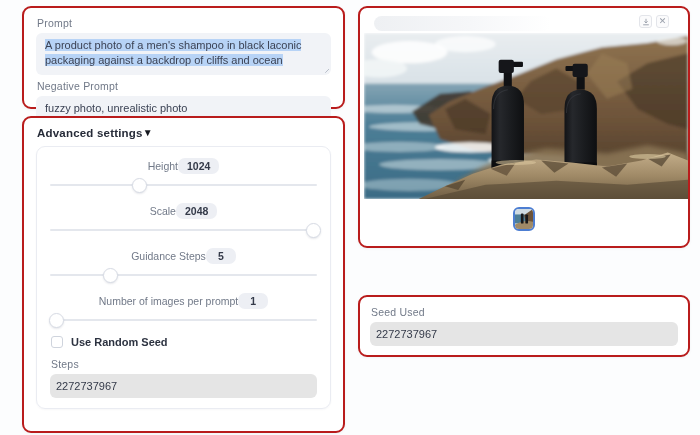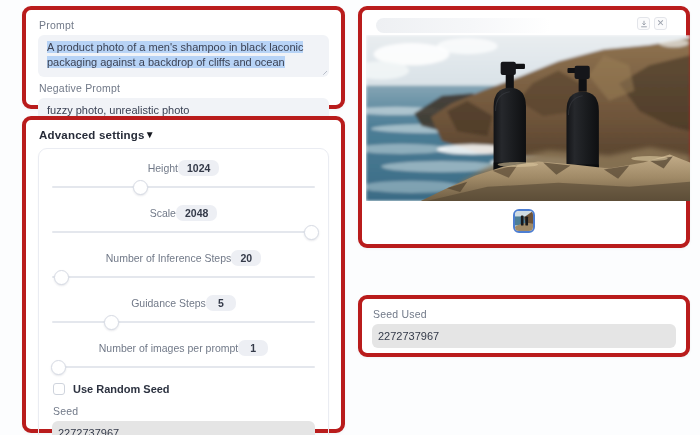--- a/index.html
+++ b/index.html
@@ -3,21 +3,21 @@
 <meta charset="utf-8">
 <style>
   html,body{margin:0;padding:0;}
   body{
     width:700px;height:435px;position:relative;overflow:hidden;
     background:#fcfdfe;
     font-family:"Liberation Sans", sans-serif;
     -webkit-font-smoothing:antialiased;
   }
   .card{
-    position:absolute;background:#fff;border:4px solid #b91c1c;border-radius:9px;
+    position:absolute;background:#fff;border:2px solid #b91c1c;border-radius:9px;
     box-shadow:0 1px 3px rgba(40,50,80,.05);box-sizing:border-box;
   }
   
   .prompt-card{left:22px;top:6px;width:323px;height:103px;padding:7px 12px;}
   .field-label{font-size:10.5px;color:#717988;letter-spacing:.2px;margin:2px 0 4px 1px;}
   .textarea{
     position:relative;background:#f1f3f7;border-radius:6px;padding:5px 9px 6px 9px;
     font-size:11px;line-height:1.4;color:#3b4254;box-sizing:border-box;
   }
   .textarea .sel{background:#b7d3f6;}
@@ -126,30 +126,20 @@
       <div class="slider-head">
         <span class="slider-label">Scale</span>
         <span class="value-chip">2048</span>
       </div>
       <div class="slider-track-wrap">
         <div class="slider-track"></div>
         <div class="slider-handle" style="left: calc(98% - 6px);"></div>
       </div>
     </div>
 
-    <div class="slider-block">
-      <div class="slider-head">
-        <span class="slider-label">Number of Inference Steps</span>
-        <span class="value-chip">20</span>
-      </div>
-      <div class="slider-track-wrap">
-        <div class="slider-track"></div>
-        <div class="slider-handle" style="left: calc(3% - 6px);"></div>
-      </div>
-    </div>
 
     <div class="slider-block">
       <div class="slider-head">
         <span class="slider-label">Guidance Steps</span>
         <span class="value-chip">5</span>
       </div>
       <div class="slider-track-wrap">
         <div class="slider-track"></div>
         <div class="slider-handle" style="left: calc(22% - 6px);"></div>
       </div>
@@ -164,21 +154,21 @@
         <div class="slider-track"></div>
         <div class="slider-handle" style="left: calc(2% - 6px);"></div>
       </div>
     </div>
 
     <div class="checkbox-row">
       <input type="checkbox" class="checkbox" style="">
       <span class="checkbox-label">Use Random Seed</span>
     </div>
 
-    <div class="field-label">Seed</div>
+    <div class="field-label">Steps</div>
     <div class="text-input">2272737967</div>
   </div>
 </div>
 
 <div class="card gallery-card">
   <div class="gallery-toolbar">
     <div class="shimmer"></div>
     <button class="icon-btn dl-btn">
       <svg width="8" height="8" viewBox="0 0 10 10" fill="none" stroke="#9aa0ab" stroke-width="1.2">
         <path d="M5 1 v5 M3 4.2 L5 6.2 L7 4.2 M1.5 8.5 h7"></path>

